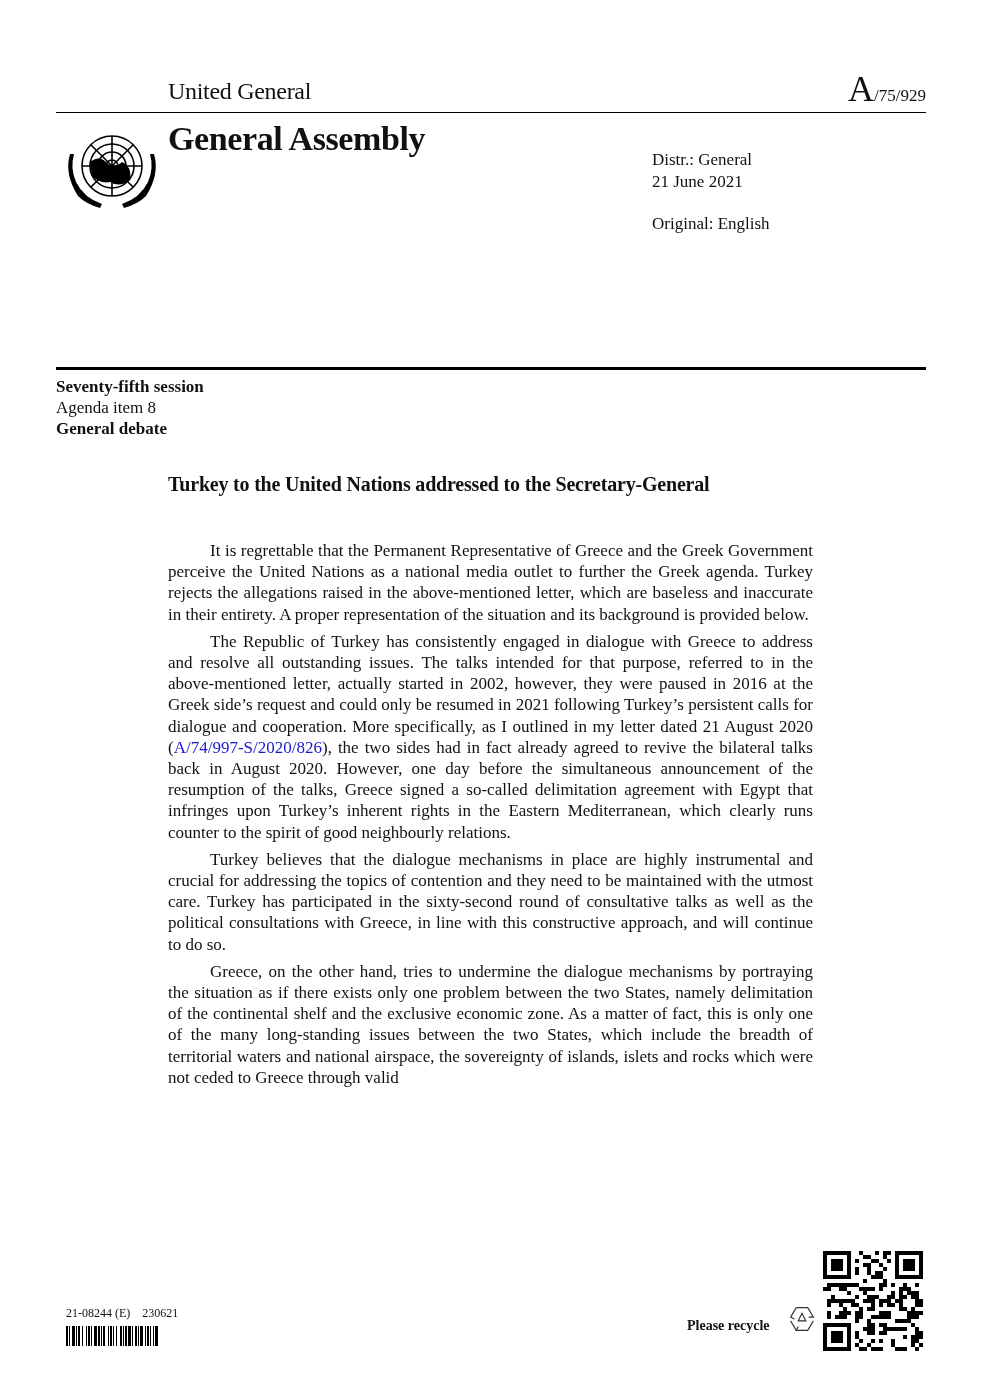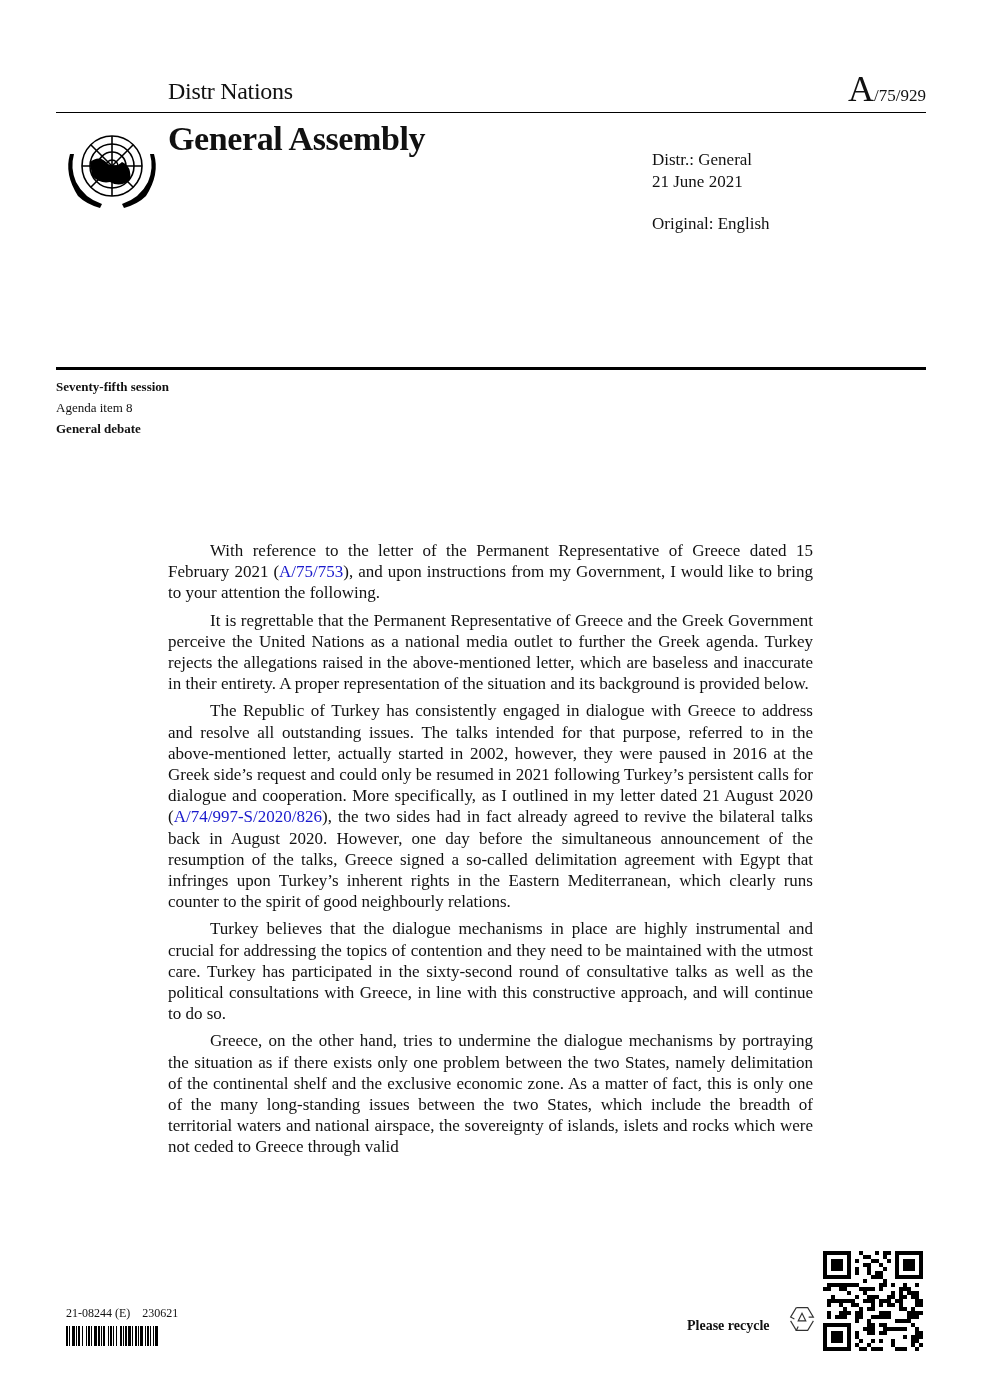--- a/index.html
+++ b/index.html
@@ -9,37 +9,37 @@
     .org { left: 168px; top: 78px; font-size: 24px; letter-spacing: -0.3px; }
     .symbol { right: 56px; top: 68px; white-space: nowrap; }
     .symbol .big { font-size: 36px; }
     .symbol .rest { font-size: 17px; }
     .rule-top { left: 56px; top: 112px; width: 870px; height: 0; border-top: 1.5px solid #000; }
     .emblem { left: 60px; top: 124px; width: 104px; height: 88px; }
     .body-title { left: 168px; top: 120px; font-size: 34px; font-weight: bold; letter-spacing: -0.4px; }
     .distr { left: 652px; top: 136px; font-size: 17px; line-height: 22px; margin-top: 13px; }
     .distr .gap { height: 20px; }
     .rule-thick { left: 56px; top: 367px; width: 870px; height: 3px; background: #000; }
-    .session { left: 56px; top: 376px; font-size: 13px; line-height: 21px; }
+    .session { left: 56px; top: 376px; font-size: 17px; line-height: 21px; }
     .session .b { font-weight: bold; }
     .title { left: 168px; top: 472px; width: 650px; font-size: 20px; font-weight: bold; line-height: 24px; letter-spacing: -0.2px; }
     .content { left: 168px; top: 540px; width: 645px; font-size: 17px; line-height: 21.2px; }
     .content p { margin: 0 0 6px 0; text-indent: 42px; text-align: justify; }
     .link { color: #1a1acc; }
     .footer-code { left: 66px; top: 1306px; font-size: 12px; white-space: pre; }
     .barcode { left: 66px; top: 1326px; width: 178px; height: 20px; display: flex; }
     .barcode span { height: 20px; background: #000; }
     .recycle-label { left: 687px; top: 1318px; font-size: 14px; font-weight: bold; }
     .recycle-icon { left: 783px; top: 1300px; width: 38px; height: 38px; }
     .qr { left: 823px; top: 1251px; width: 100px; height: 100px; }
   </style>
 </head>
 <body>
 
-<div class="abs org">Distr Nations</div>
+<div class="abs org">United General</div>
 <div class="abs symbol">
   <span class="big">A</span><span class="rest">/75/929</span>
 </div>
 <div class="abs rule-top"></div>
 
 <svg class="abs emblem" viewBox="0 0 104 88">
   <g fill="none" stroke="#000" stroke-width="1.6">
     <circle cx="52" cy="42" r="30"></circle>
     <circle cx="52" cy="42" r="22"></circle>
     <circle cx="52" cy="42" r="14"></circle>
@@ -67,24 +67,24 @@
 
 <div class="abs rule-thick"></div>
 
 <div class="abs session">
   <div class="b">Seventy-fifth session</div>
   <div>Agenda item 8</div>
   <div class="b">General debate</div>
 </div>
 
 <div class="abs title">
+  <div>Turkey to the United Nations addressed to the Secretary-General</div>
 </div>
 
 <div class="abs content">
-  <p><span>With reference to the letter of the Permanent Representative of Greece dated 15 February 2021 (</span><span class="link">A/75/753</span><span>), and upon instructions from my Government, I would like to bring to your attention the following.</span></p>
   <p>It is regrettable that the Permanent Representative of Greece and the Greek Government perceive the United Nations as a national media outlet to further the Greek agenda. Turkey rejects the allegations raised in the above-mentioned letter, which are baseless and inaccurate in their entirety. A proper representation of the situation and its background is provided below.</p>
   <p><span>The Republic of Turkey has consistently engaged in dialogue with Greece to address and resolve all outstanding issues. The talks intended for that purpose, referred to in the above-mentioned letter, actually started in 2002, however, they were paused in 2016 at the Greek side’s request and could only be resumed in 2021 following Turkey’s persistent calls for dialogue and cooperation. More specifically, as I outlined in my letter dated 21 August 2020 (</span><span class="link">A/74/997-S/2020/826</span><span>), the two sides had in fact already agreed to revive the bilateral talks back in August 2020. However, one day before the simultaneous announcement of the resumption of the talks, Greece signed a so-called delimitation agreement with Egypt that infringes upon Turkey’s inherent rights in the Eastern Mediterranean, which clearly runs counter to the spirit of good neighbourly relations.</span></p>
   <p>Turkey believes that the dialogue mechanisms in place are highly instrumental and crucial for addressing the topics of contention and they need to be maintained with the utmost care. Turkey has participated in the sixty-second round of consultative talks as well as the political consultations with Greece, in line with this constructive approach, and will continue to do so.</p>
   <p>Greece, on the other hand, tries to undermine the dialogue mechanisms by portraying the situation as if there exists only one problem between the two States, namely delimitation of the continental shelf and the exclusive economic zone. As a matter of fact, this is only one of the many long-standing issues between the two States, which include the breadth of territorial waters and national airspace, the sovereignty of islands, islets and rocks which were not ceded to Greece through valid</p>
 </div>
 
 <div class="abs footer-code"><span>21-08244 (E)</span>    <span>230621</span></div>
 <div class="abs barcode" id="barcode">
     <span style="width: 2px; background: rgb(0, 0, 0);"></span>
     <span style="width: 1px; background: rgb(255, 255, 255);"></span>

